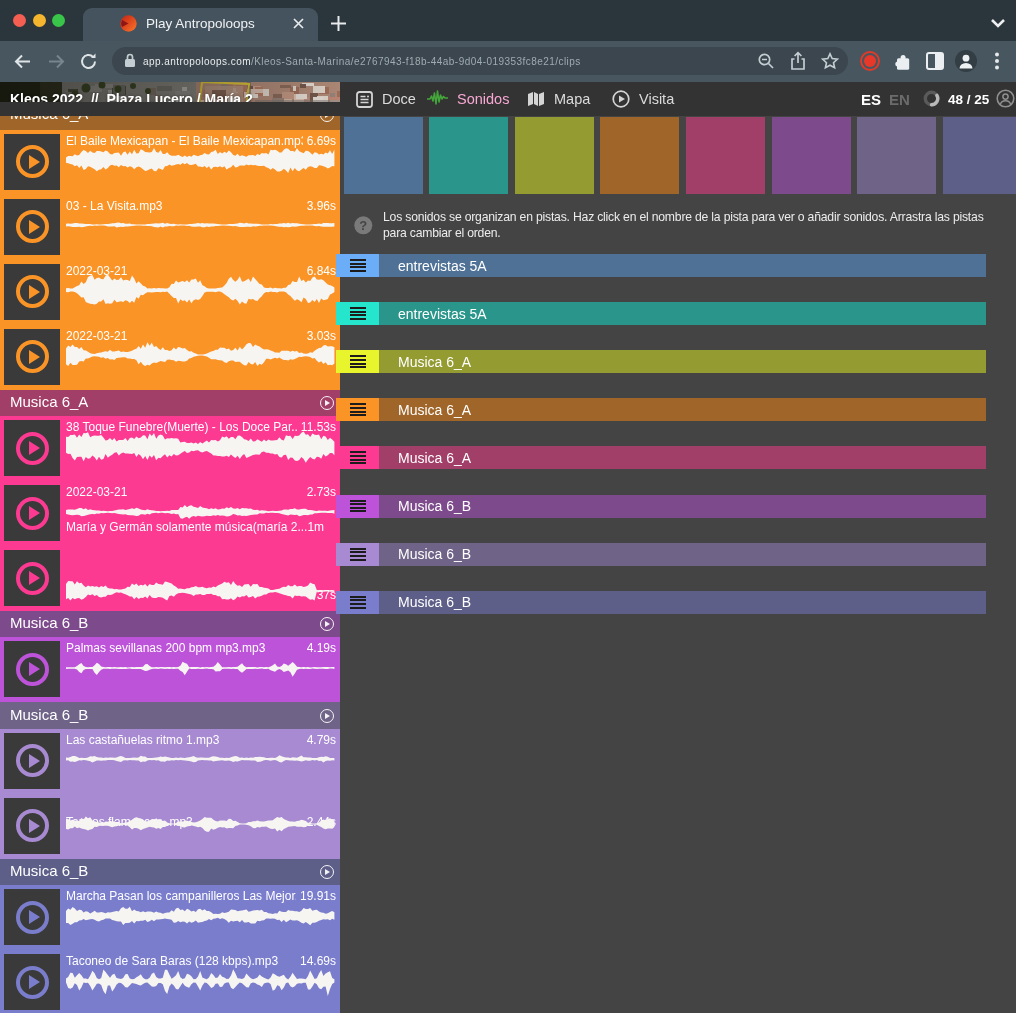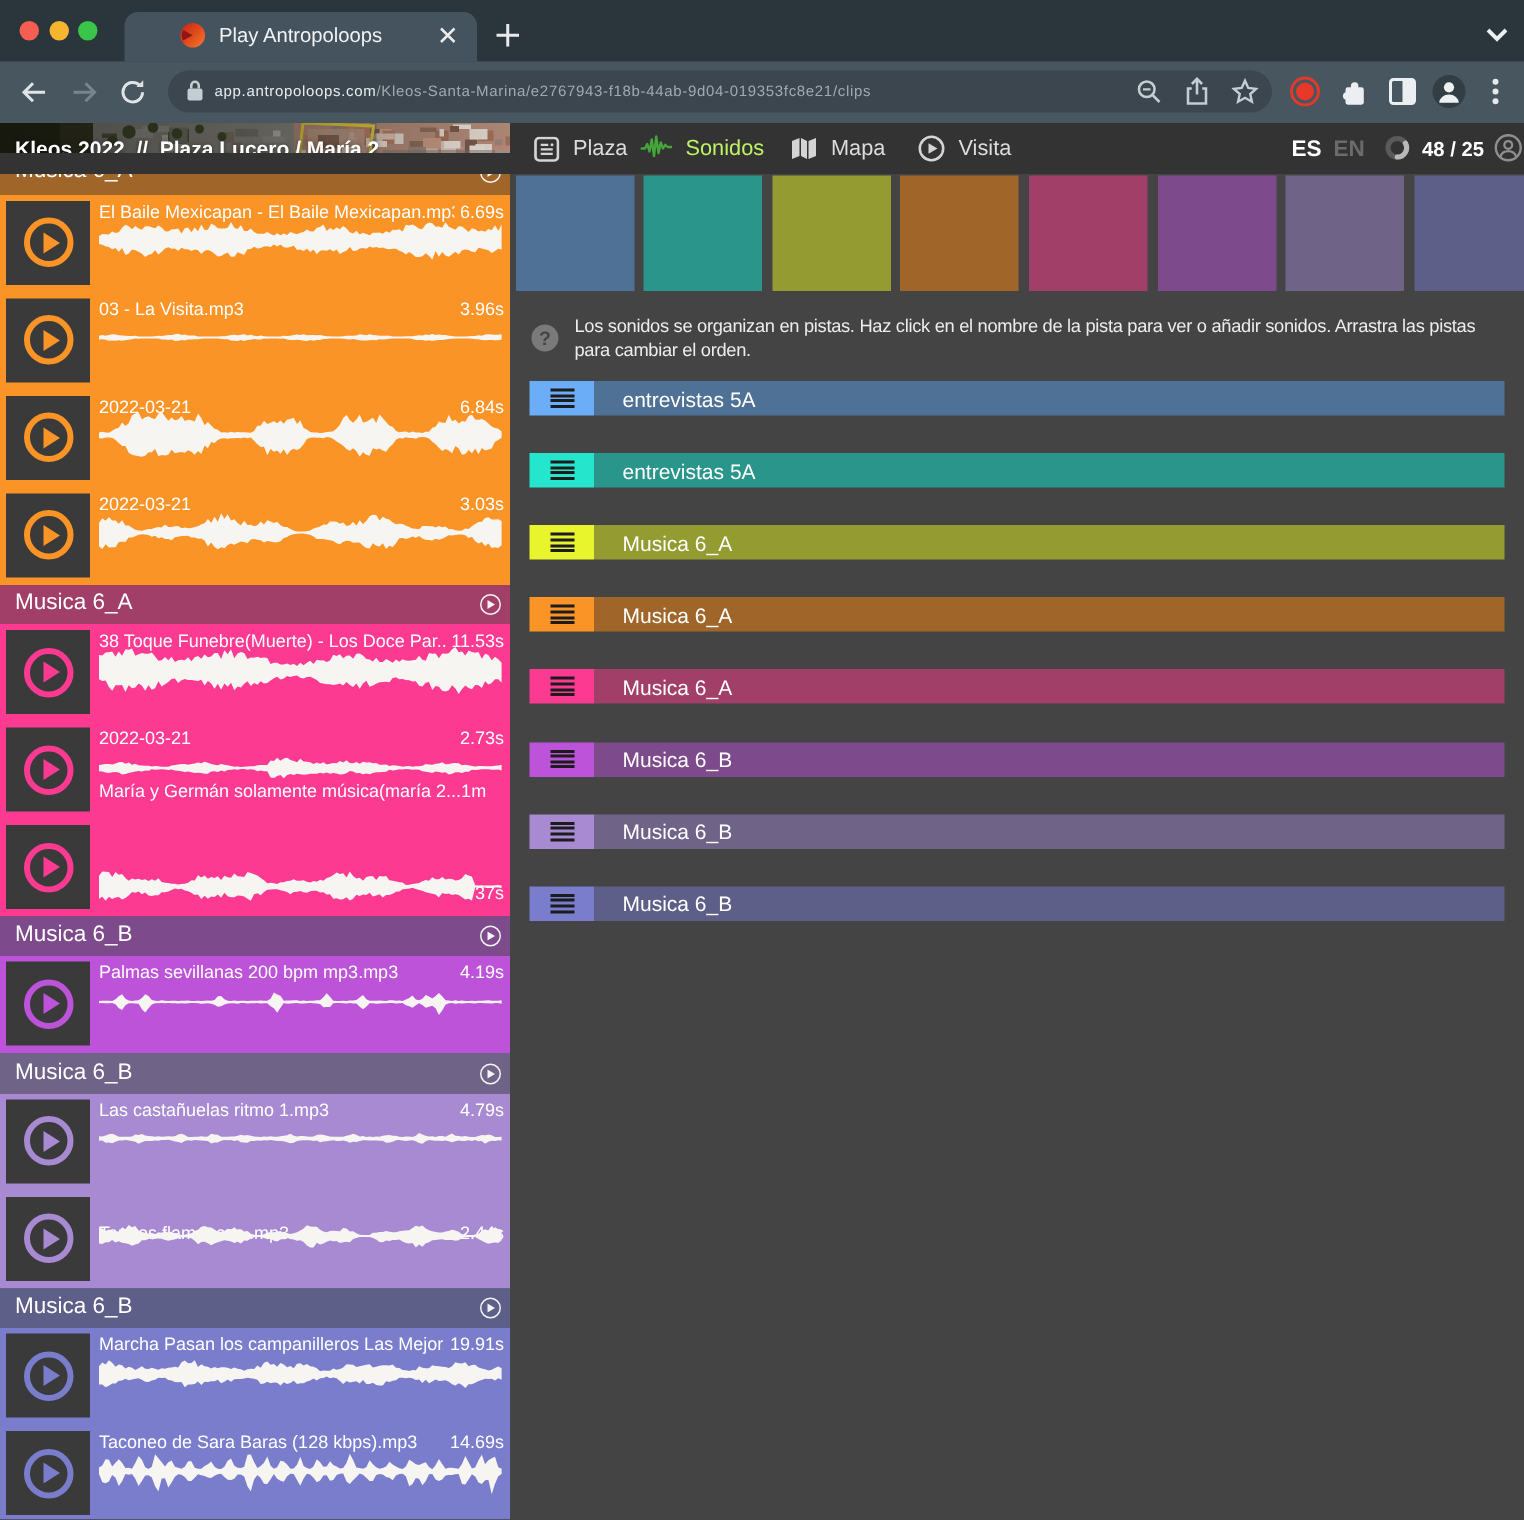--- a/index.html
+++ b/index.html
@@ -6,21 +6,21 @@
 .abs{position:absolute}
 .clipsq{position:absolute;left:4px;width:56px;height:56px;background:#3a3a3a;display:flex;align-items:center;justify-content:center}
 .pb{width:33px;height:33px;border-radius:50%;border:4px solid;position:relative}
 .pb:after{content:"";position:absolute;left:9px;top:5.5px;border-style:solid;border-width:7px 0 7px 11px;border-color:transparent transparent transparent currentColor}
 .cliptitle{position:absolute;left:66px;width:270px;display:flex;font-size:12px;color:#fff;line-height:14px;white-space:nowrap}
 .ct-t{overflow:hidden;text-overflow:clip;flex:1 1 auto;min-width:0}
 .ct-d{flex:0 0 auto;padding-left:4px}
 .sechdr{position:absolute;left:0;width:340px;height:26px;color:#fff;font-size:15px;display:flex;align-items:center;padding-left:10px;padding-bottom:3px}
 .playo{position:absolute;right:6.5px;top:50%;margin-top:-6.9px;width:14px;height:14px;border:1.5px solid rgba(255,255,255,.92);border-radius:50%}
 .playo:after{content:"";position:absolute;left:4.6px;top:3.1px;border-style:solid;border-width:3.1px 0 3.1px 5.1px;border-color:transparent transparent transparent rgba(255,255,255,.92)}
-.trow{position:absolute;left:353px;width:650px;height:23px}
+.trow{position:absolute;left:336px;width:650px;height:23px}
 .thandle{position:absolute;left:0;top:0;width:43px;height:100%;display:flex;align-items:center;justify-content:center}
 .tbody{position:absolute;left:43px;right:0;top:0;bottom:0;color:#fff;font-size:14px;display:flex;align-items:center;padding-left:19px}
 .hlines{width:16px;height:13px;display:flex;flex-direction:column;justify-content:space-between}
 .hlines i{display:block;height:2px;background:#1c1c1c}
 .swatch{position:absolute;top:117px;width:79px;height:77px}
 .navitem{position:absolute;top:0;height:34px;display:flex;align-items:center;gap:9px;color:#dcdcdc;font-size:14.5px}
 </style></head><body>
 <div class="abs" style="left:0;top:0;width:1016px;height:41px;background:#2b353c">
     <div class="abs" style="left:13.0px;top:14px;width:13px;height:13px;border-radius:50%;background:#f45f52"></div>
     <div class="abs" style="left:32.5px;top:14px;width:13px;height:13px;border-radius:50%;background:#f5b52e"></div>
@@ -224,23 +224,23 @@
           <stop offset="1" stop-color="#000" stop-opacity="0.08"></stop>
         </linearGradient>
       </defs>
     </svg><div class="abs" style="left:10px;top:9px;font-size:14px;font-weight:700;color:#fff;letter-spacing:0px;text-shadow:0 0 3px rgba(0,0,0,0.45)">Kleos 2022&nbsp; // &nbsp;Plaza Lucero / María 2</div></div>
 <div class="navitem" style="left:356px;top:82px">
     <svg width="17" height="17">
       <rect x="1" y="1" width="15" height="15" rx="2.5" fill="none" stroke="#d4d4d4" stroke-width="1.8"></rect>
       <path d="M4.5 5.5 h5 M4.5 8.5 h8 M4.5 11.5 h8" stroke="#d4d4d4" stroke-width="1.5"></path>
       <circle cx="12" cy="5.5" r="1" fill="#d4d4d4"></circle>
     </svg>
-    <span>Plaza</span>
-  </div>
-<div class="navitem" style="left:427px;top:82px;color:#bef264">
+    <span>Doce</span>
+  </div>
+<div class="navitem" style="left:427px;top:82px;color:#f9a8d4">
     <svg width="21" height="18">
       <path d="M0 9 h3 l1.5 -3 l1.5 5 l1.5 -8 l1.5 11 l1.5 -13 l1.5 11 l1.5 -7 l1.5 4 l1.5 -2.5 l1.5 1.5 h3" stroke="#43a53a" stroke-width="1.6" fill="none" stroke-linejoin="round"></path>
     </svg>
     <span>Sonidos</span>
   </div>
 <div class="navitem" style="left:527px;top:82px">
     <svg width="18" height="16">
       <path d="M1 3 L6 1 L6 13 L1 15 Z M7 1 L11 3 L11 15 L7 13 Z M12 3 L17 1 L17 13 L12 15 Z" fill="#d4d4d4"></path>
     </svg>
     <span>Mapa</span>

